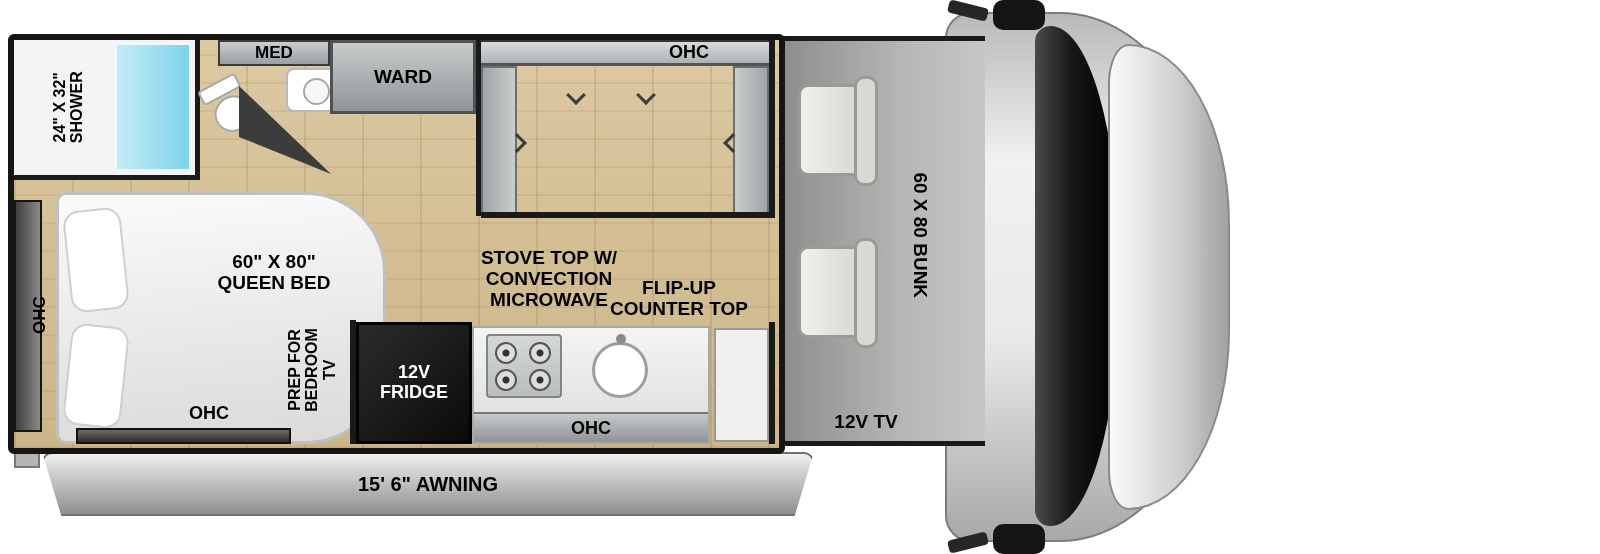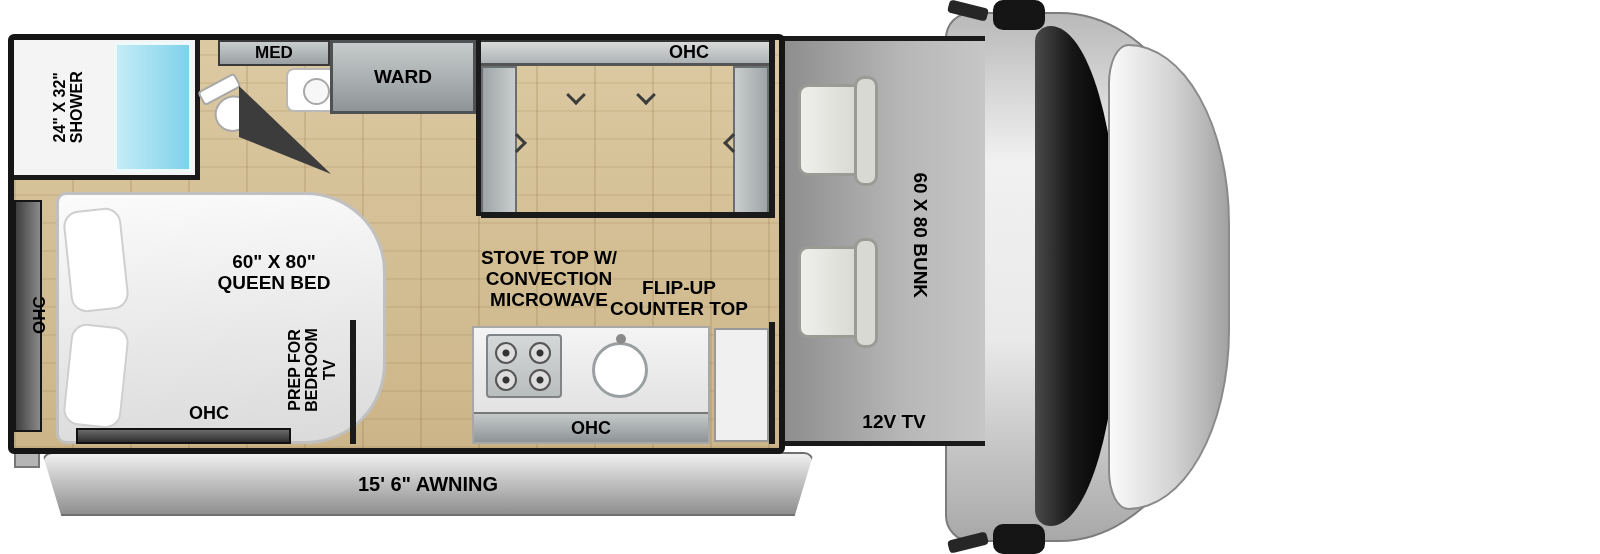--- a/index.html
+++ b/index.html
@@ -117,21 +117,21 @@
   <div class="abs" id="hood"></div>
 
   <div class="abs" id="cab-floor"></div>
   <div class="seat-cushion" style="left:798px; top:84px;"></div>
   <div class="seat-back" style="left:854px; top:76px;"></div>
   <div class="seat-cushion" style="left:798px; top:246px;"></div>
   <div class="seat-back" style="left:854px; top:238px;"></div>
   <div class="vlabel cw" style="left:860px; top:140px; width:120px; height:190px; z-index:3;">
     <span style="font-size:19px;">60 X 80 BUNK</span>
   </div>
-  <div class="lbl" style="left:834px; top:412px; width:120px; font-size:19px; z-index:3;">12V TV</div>
+  <div class="lbl" style="left:806px; top:412px; width:120px; font-size:19px; z-index:3;">12V TV</div>
 
   <div class="abs" id="body">
 
     <div class="abs" id="shower-room">
       <div class="abs" id="shower-pan"></div>
       <div class="vlabel ccw" style="left:16px; top:0; width:76px; height:134px;">
         <span style="font-size:16px; width:112px;">24" X 32"
 SHOWER</span>
       </div>
     </div>
@@ -174,20 +174,24 @@
     <div class="lbl" style="left:160px; top:212px; width:200px; font-size:19px;">60" X 80"
 QUEEN BED</div>
     <div class="vlabel ccw" style="left:262px; top:235px; width:72px; height:190px;">
       <span style="font-size:16px; width:140px;">PREP FOR
 BEDROOM TV</span>
     </div>
     <div class="lbl" style="left:150px; top:364px; width:90px; font-size:18px;">OHC</div>
     <div class="abs" id="bed-ohc-strip"></div>
 
     <div class="wall" id="kitchen-wall"></div>
+    <div class="abs" id="fridge">
+      <span class="lbl" style="position:static; color:#fff; font-size:18px;">12V
+FRIDGE</span>
+    </div>
     <div class="abs" id="counter">
       <div id="stove">
         <div class="burner" style="left:7px; top:6px;"></div>
         <div class="burner" style="left:41px; top:6px;"></div>
         <div class="burner" style="left:7px; top:33px;"></div>
         <div class="burner" style="left:41px; top:33px;"></div>
       </div>
       <div id="sink"></div>
       <div id="faucet"></div>
       <div id="counter-front">

